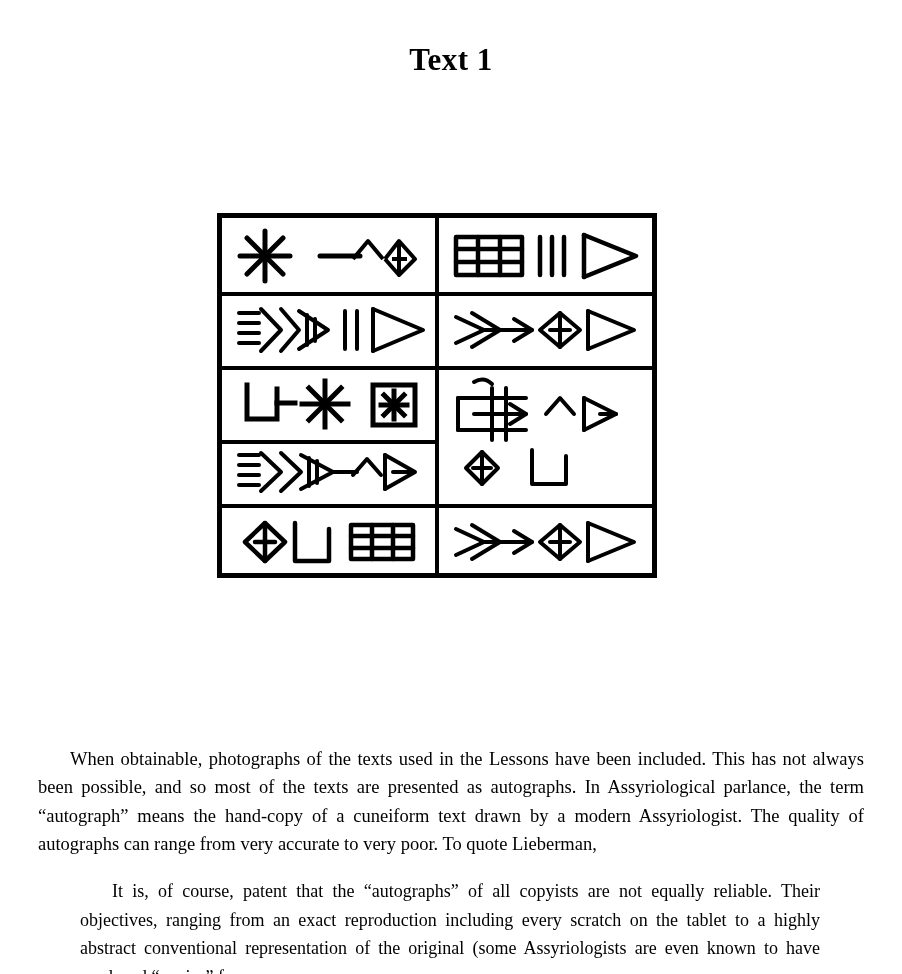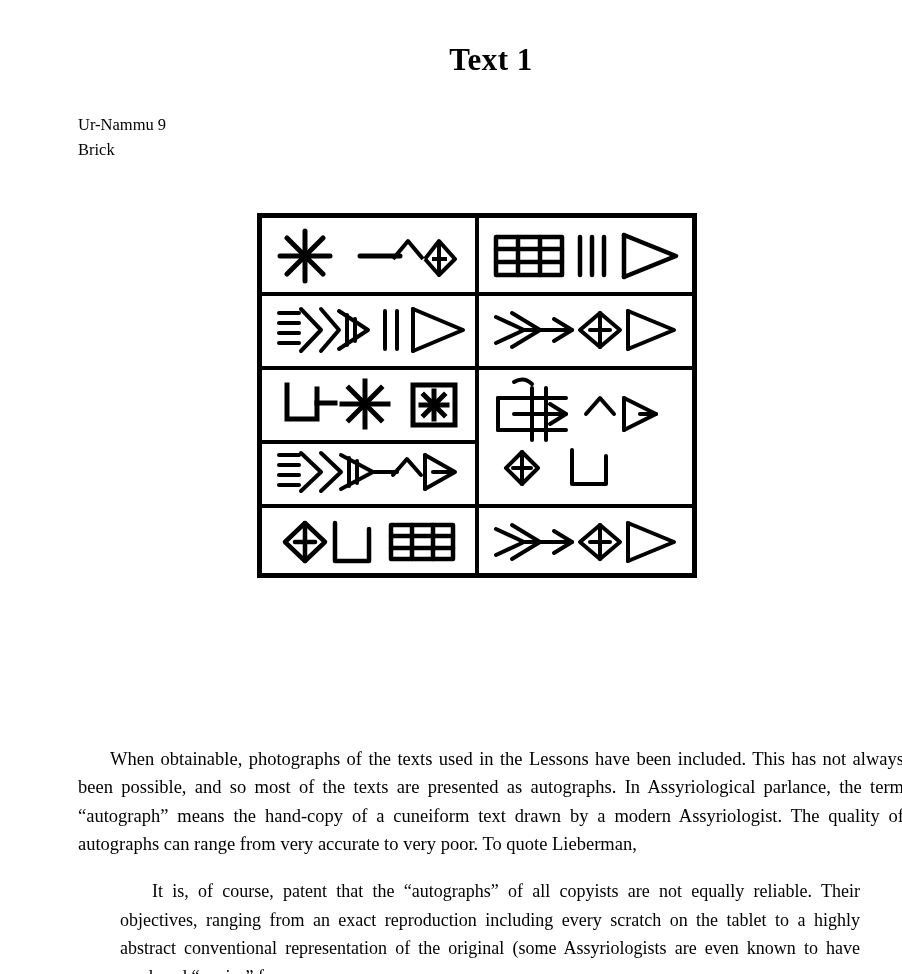--- a/index.html
+++ b/index.html
@@ -12,21 +12,20 @@
     height: 974px;
     position: relative;
     font-family: "Liberation Serif", serif;
     color: #000000;
     overflow: hidden;
   }
   .page {
     position: relative;
     width: 830px;
     height: 974px;
-    margin-left: 40px;
   }
   .page-title {
     position: absolute;
     top: 42px;
     left: 0;
     width: 902px;
     text-align: center;
     font-family: "Liberation Serif", serif;
     font-weight: bold;
     font-size: 31px;
@@ -101,24 +100,20 @@
   }
   .ital { }
 </style>
 </head>
 <body>
 
 <div class="page">
 
   <div class="page-title">Text 1</div>
 
-  <div class="meta-block">
-    <div class="meta-line">Ur-Nammu 9</div>
-    <div class="meta-line">Brick</div>
-  </div>
 
   <div class="autograph">
     <div class="ag-inner">
       <div class="ag-vline"></div>
 
       <div class="ag-hline" style="left:0; width:50%; top:74px;"></div>
       <div class="ag-hline" style="left:0; width:50%; top:148px;"></div>
       <div class="ag-hline" style="left:0; width:50%; top:222px;"></div>
       <div class="ag-hline" style="left:0; width:50%; top:286px;"></div>
       <div class="ag-hline" style="left:50%; width:50%; top:74px;"></div>

